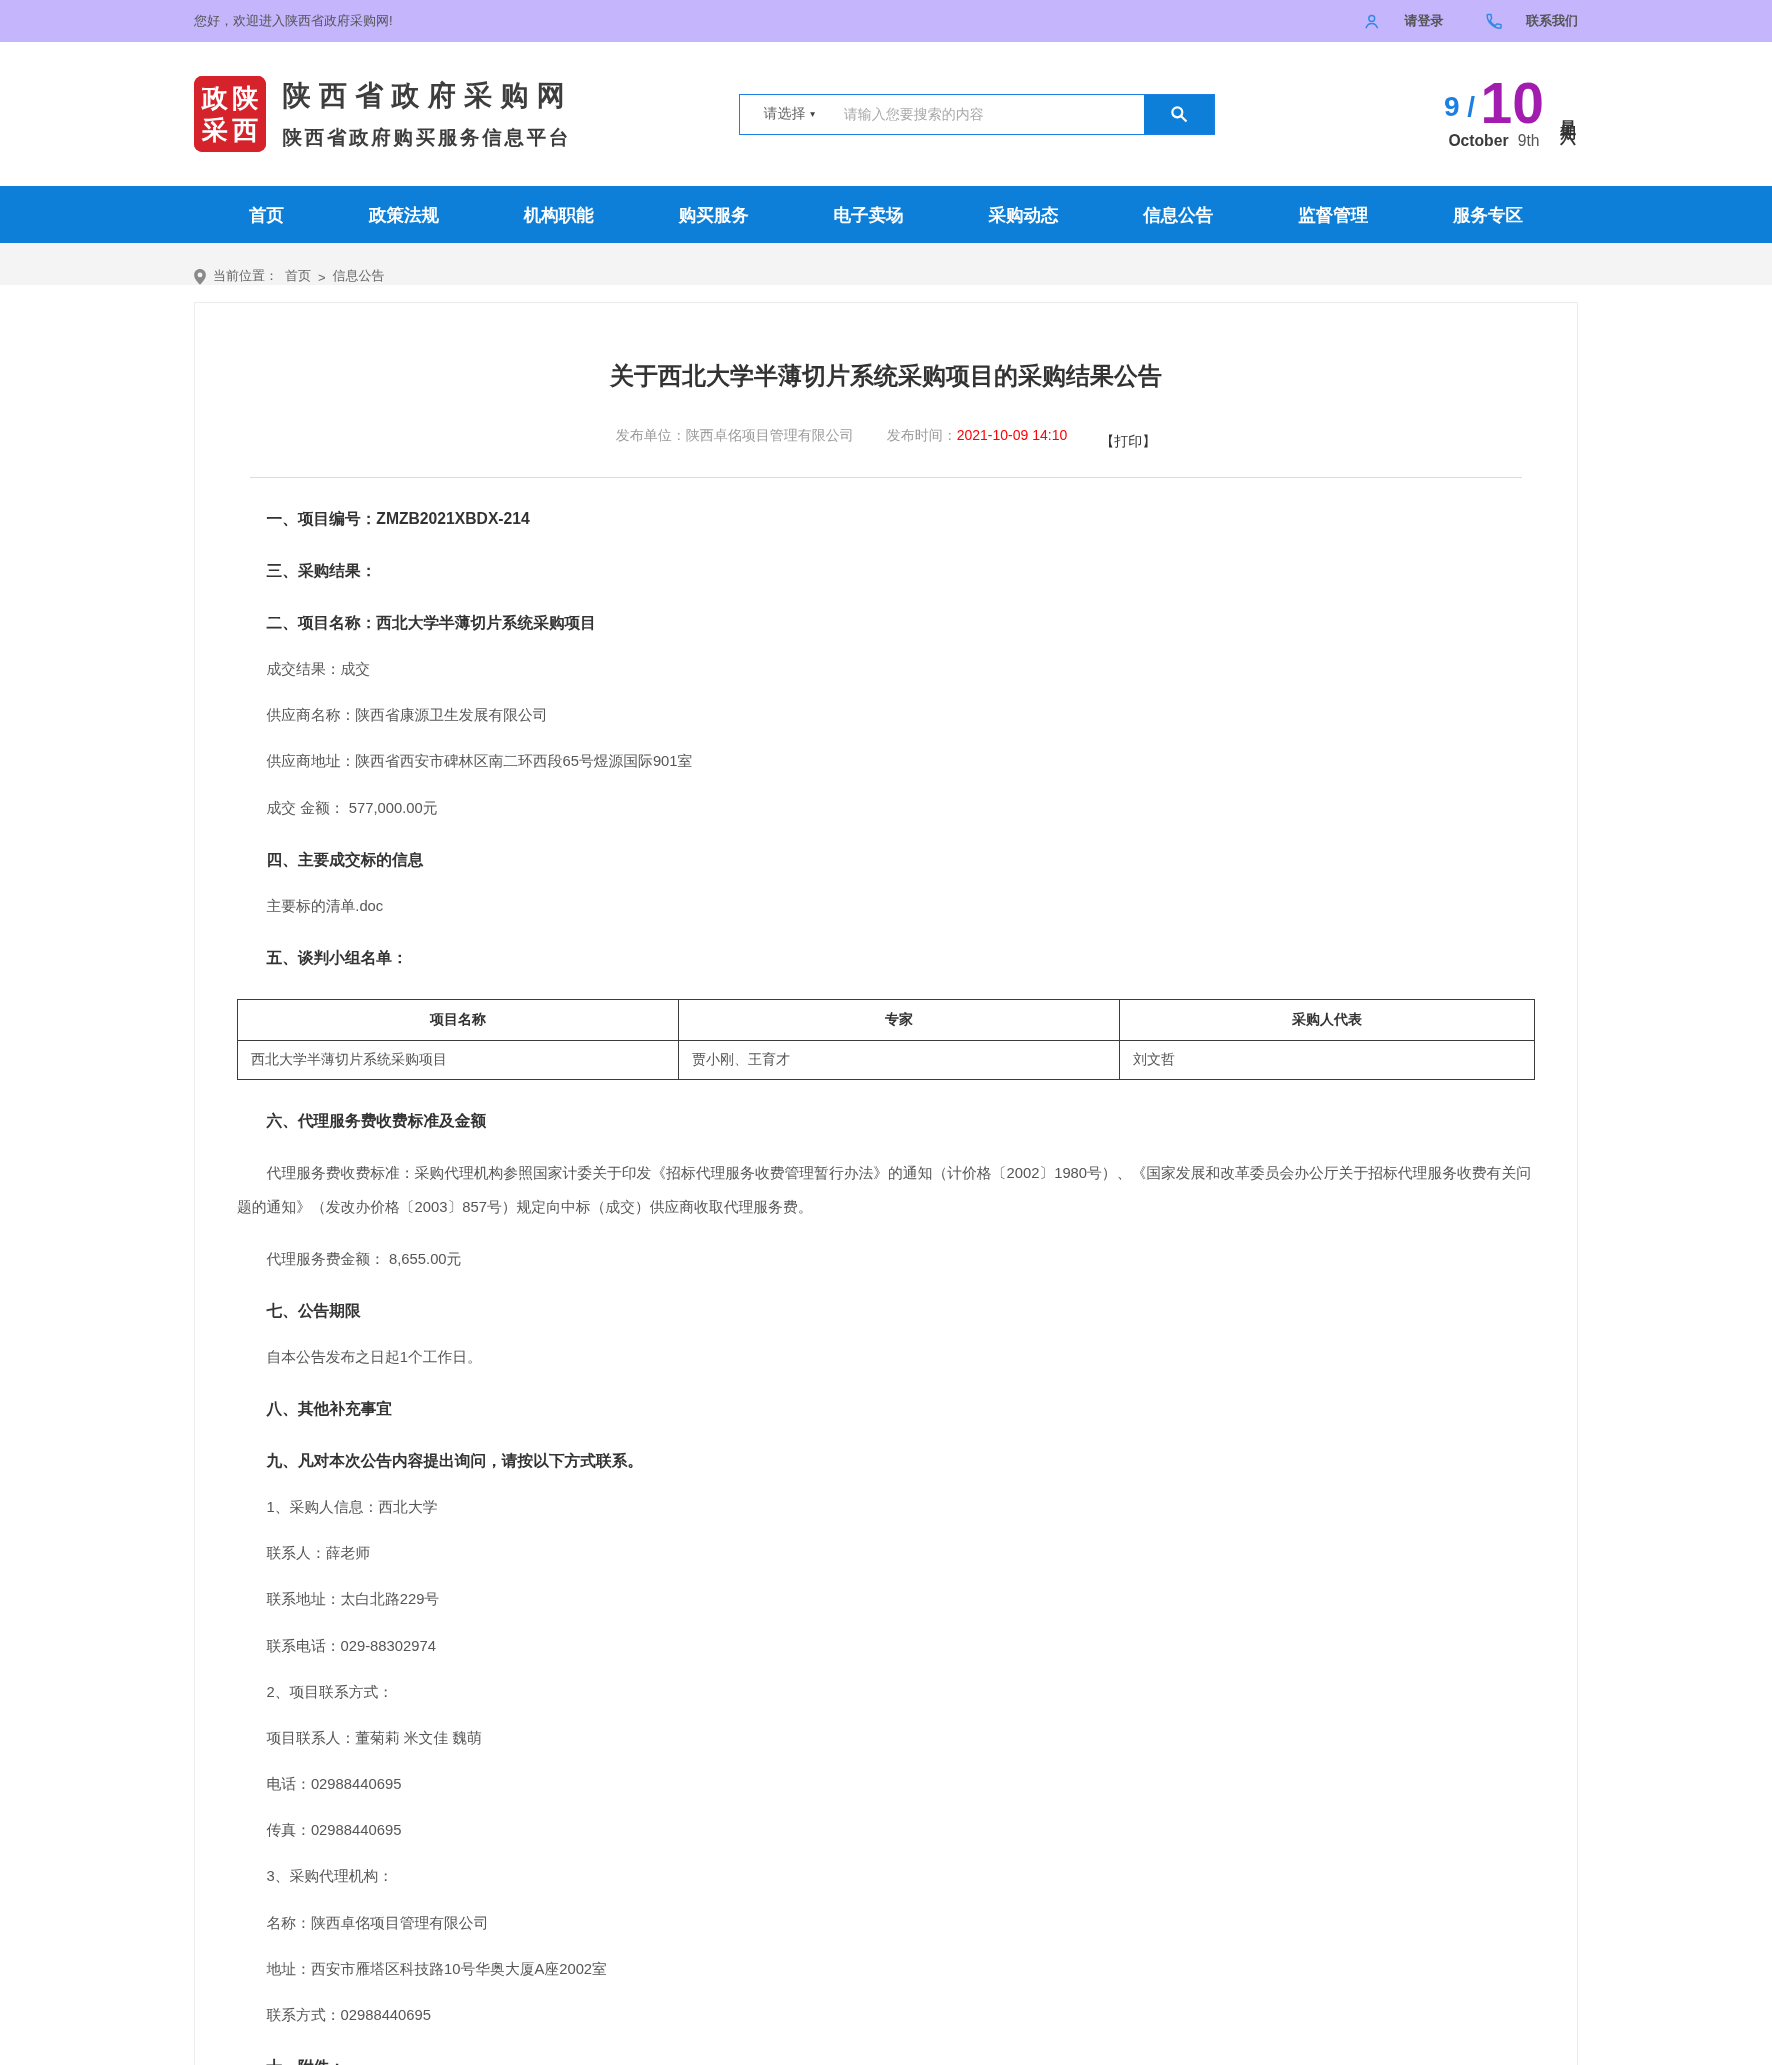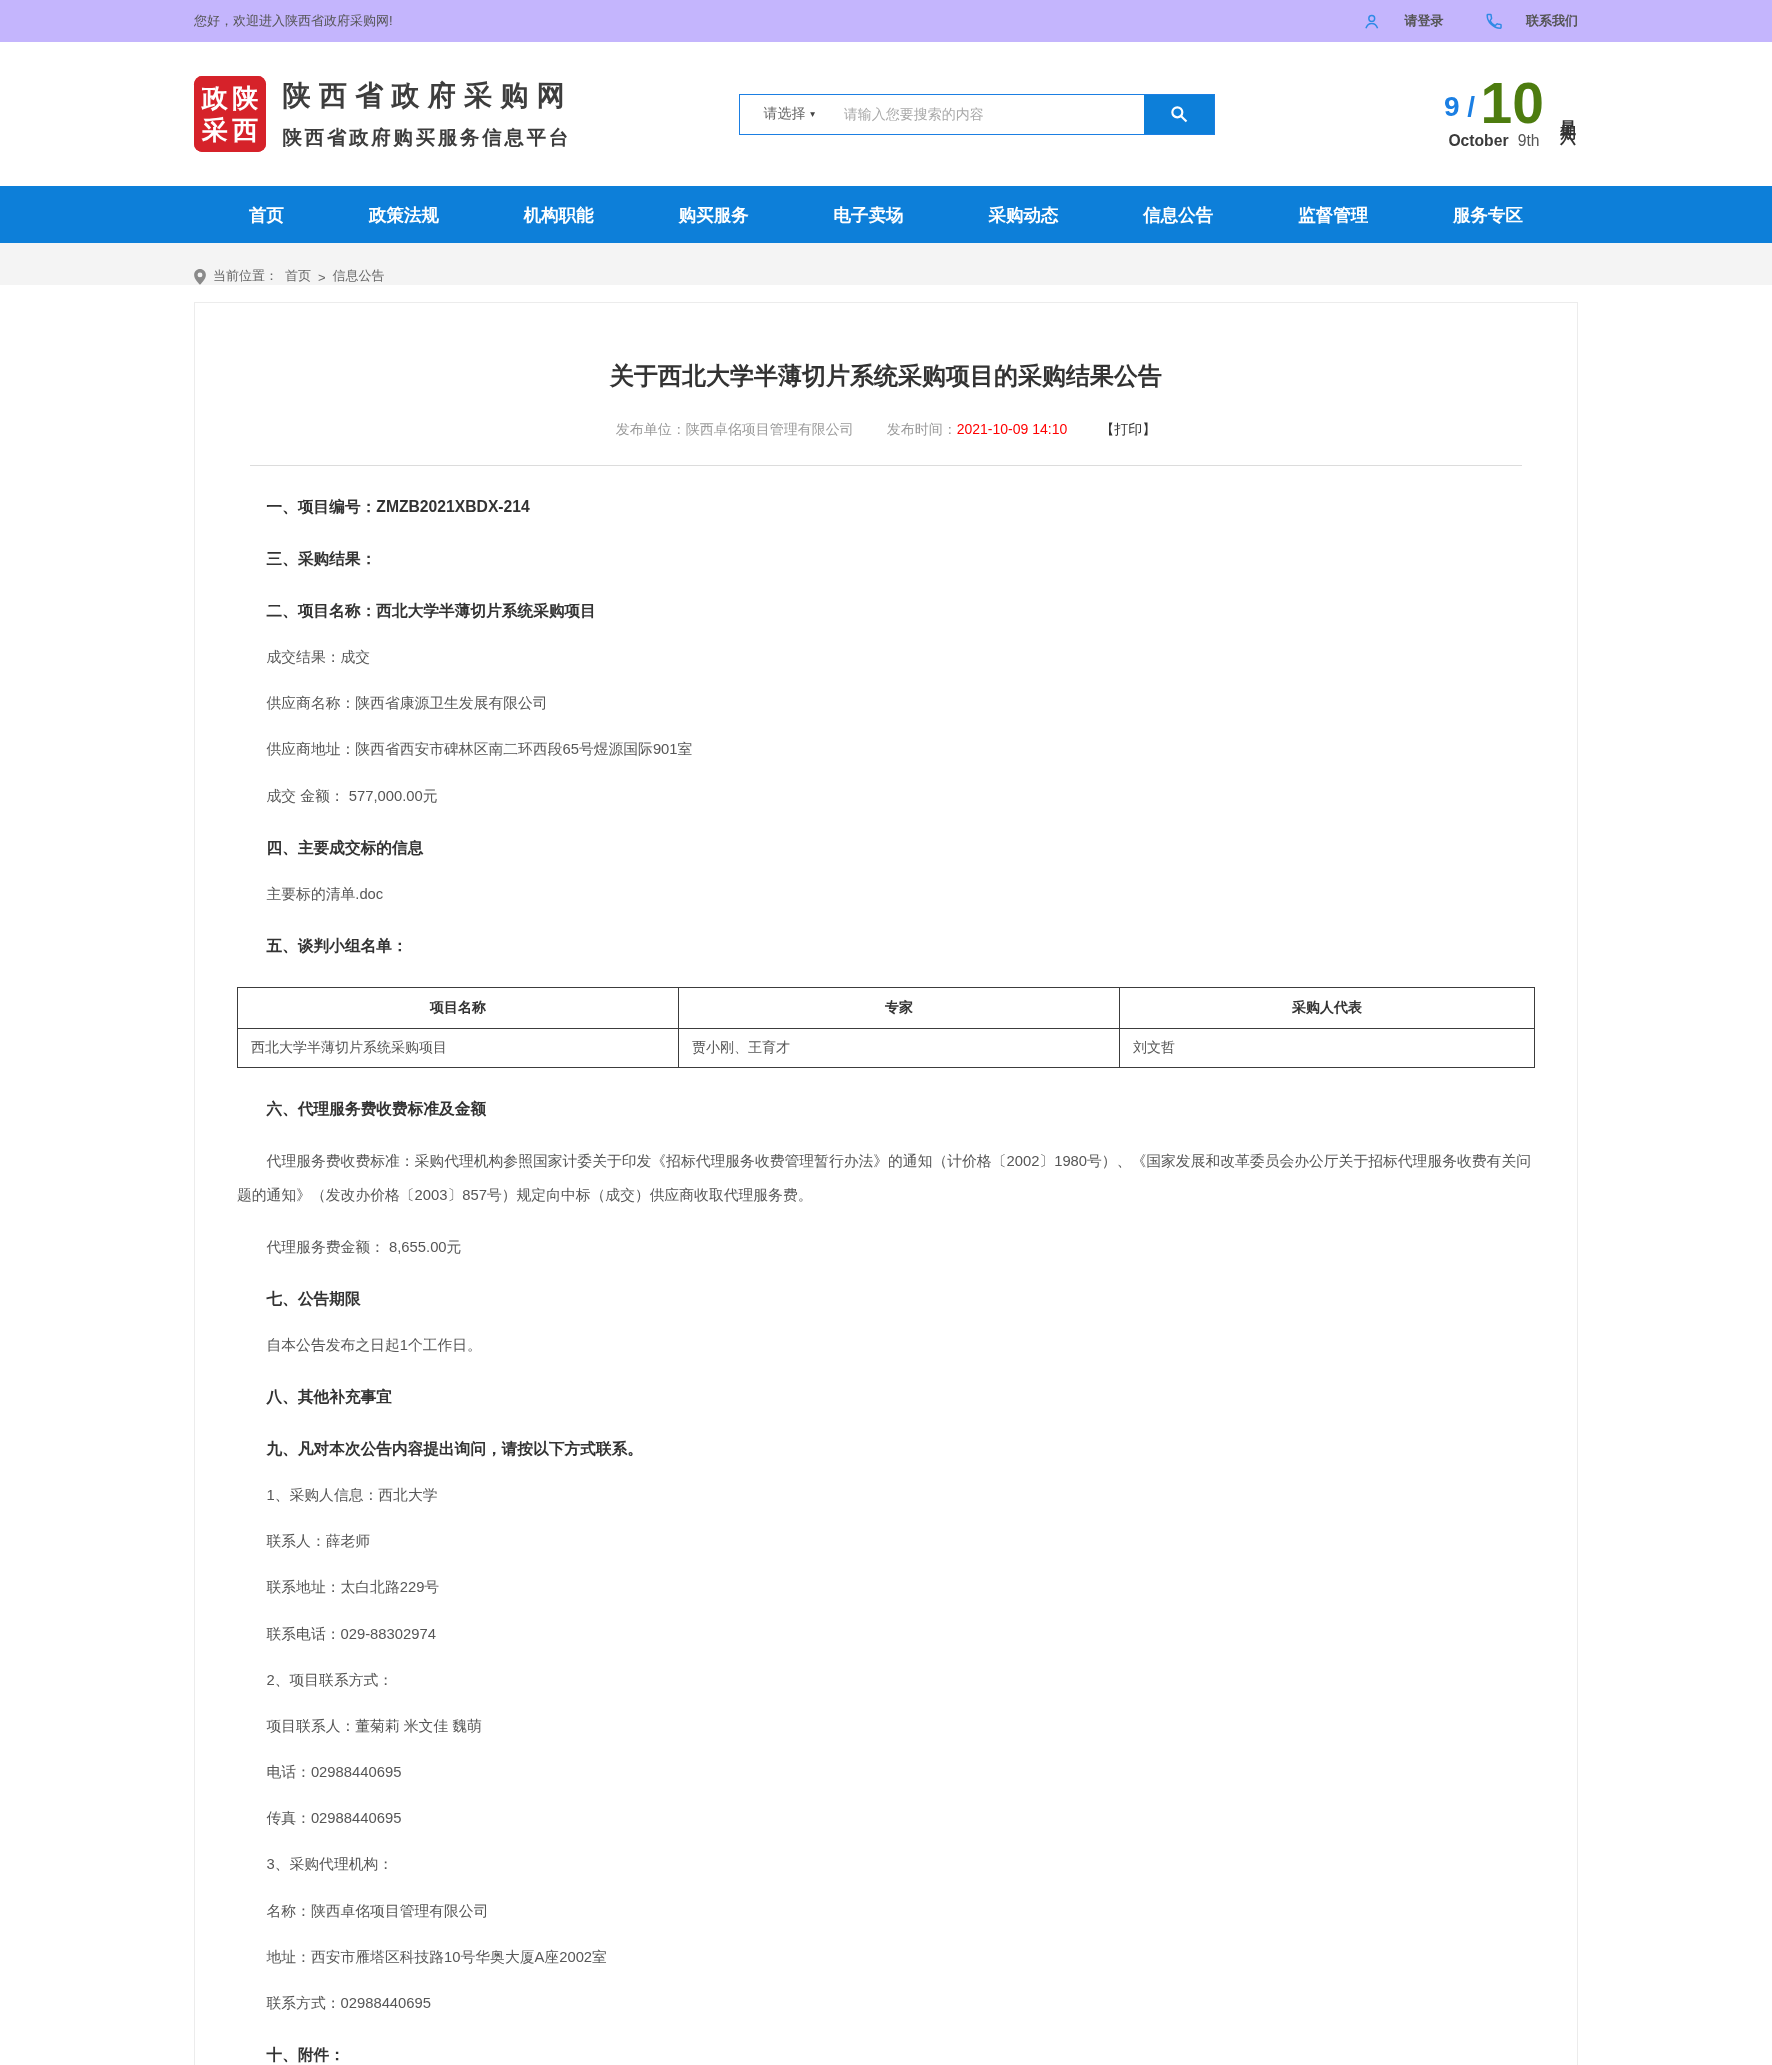--- a/index.html
+++ b/index.html
@@ -33,21 +33,21 @@
   .search-input { flex:1; border:none; outline:none; font-size:14px; padding:0 3.7px; color:#333;
     font-family:inherit; }
   .search-input::placeholder { color:#a9a9a9; }
   .search-btn { width:70px; border:none; background:#0d7fd9; cursor:pointer; display:flex;
     align-items:center; justify-content:center; }
 
   .datebox { margin-left:auto; display:flex; align-items:center; gap:13px; }
   .date-left { display:flex; flex-direction:column; align-items:center; }
   .date-top { display:flex; align-items:flex-end; gap:5.5px; }
   .date-md { font-size:28px; font-weight:700; color:#1b7fe3; padding-bottom:5.5px; }
-  .date-big { font-size:57px; font-weight:700; color:#4d7c0f; line-height:0.9; }
+  .date-big { font-size:57px; font-weight:700; color:#a21caf; line-height:0.9; }
   .date-sub { font-size:15.7px; color:#555; margin-top:3.7px; display:flex; gap:9.2px; }
   .date-sub .oct { font-weight:700; color:#3a3a3a; }
   .weekday { writing-mode:vertical-rl; text-orientation:upright; font-size:15.7px; font-weight:700;
     color:#333; letter-spacing:4.6px; }
 
   
   .nav { background:#0d7fd9; }
   .nav-inner { height:57px; display:flex; align-items:center; justify-content:space-between; padding:0 55px; }
   .nav-item { color:#fff; font-size:17.5px; font-weight:700; text-decoration:none; cursor:pointer; }
 
@@ -56,21 +56,21 @@
   .crumb-inner { height:42px; display:flex; align-items:flex-end; gap:7px; font-size:13px; color:#666; }
   .crumb a { color:#666; text-decoration:none; cursor:pointer; }
 
   
   .main { background:#fff; padding:16.6px 0 0; }
   .card { border:0.9px solid #ececec; background:#fff; padding:33px 42px 59px; margin-bottom:65px; }
   .art-title { text-align:center; font-size:24px; font-weight:700; color:#333; margin:24px 0 0; }
   .art-meta { display:flex; justify-content:center; align-items:center; gap:33px; margin-top:29.5px;
     font-size:14px; color:#9a9a9a; }
   .art-meta .time { color:#ff0000; }
-  .art-meta .print { color:#333; cursor:pointer; }
+  .art-meta .print { color:#333; cursor:pointer;margin-top:12px; }
   .meta-divider { border-top:0.9px solid #dcdcdc; margin:26px 13px 7.4px; }
 
   .art-body { padding:0 29.5px; font-size:14.8px; color:#565656; }
   .sec { font-size:15.7px; font-weight:700; color:#333; margin:31px 0 24px; }
   .art-body p { margin:24px 0; line-height:1.5; }
   .art-body p.wide { margin-left:-29.5px; margin-right:-29.5px; text-indent:2em; line-height:2.3; }
 
   table.group { border-collapse:collapse; width:calc(100% + 59px); margin:29.5px -29.5px 5.5px; }
   table.group th { border:0.9px solid #3c3c3c; border-bottom-width:1.8px; padding:11px 7.4px;
     font-size:14px; color:#333; font-weight:700; }

